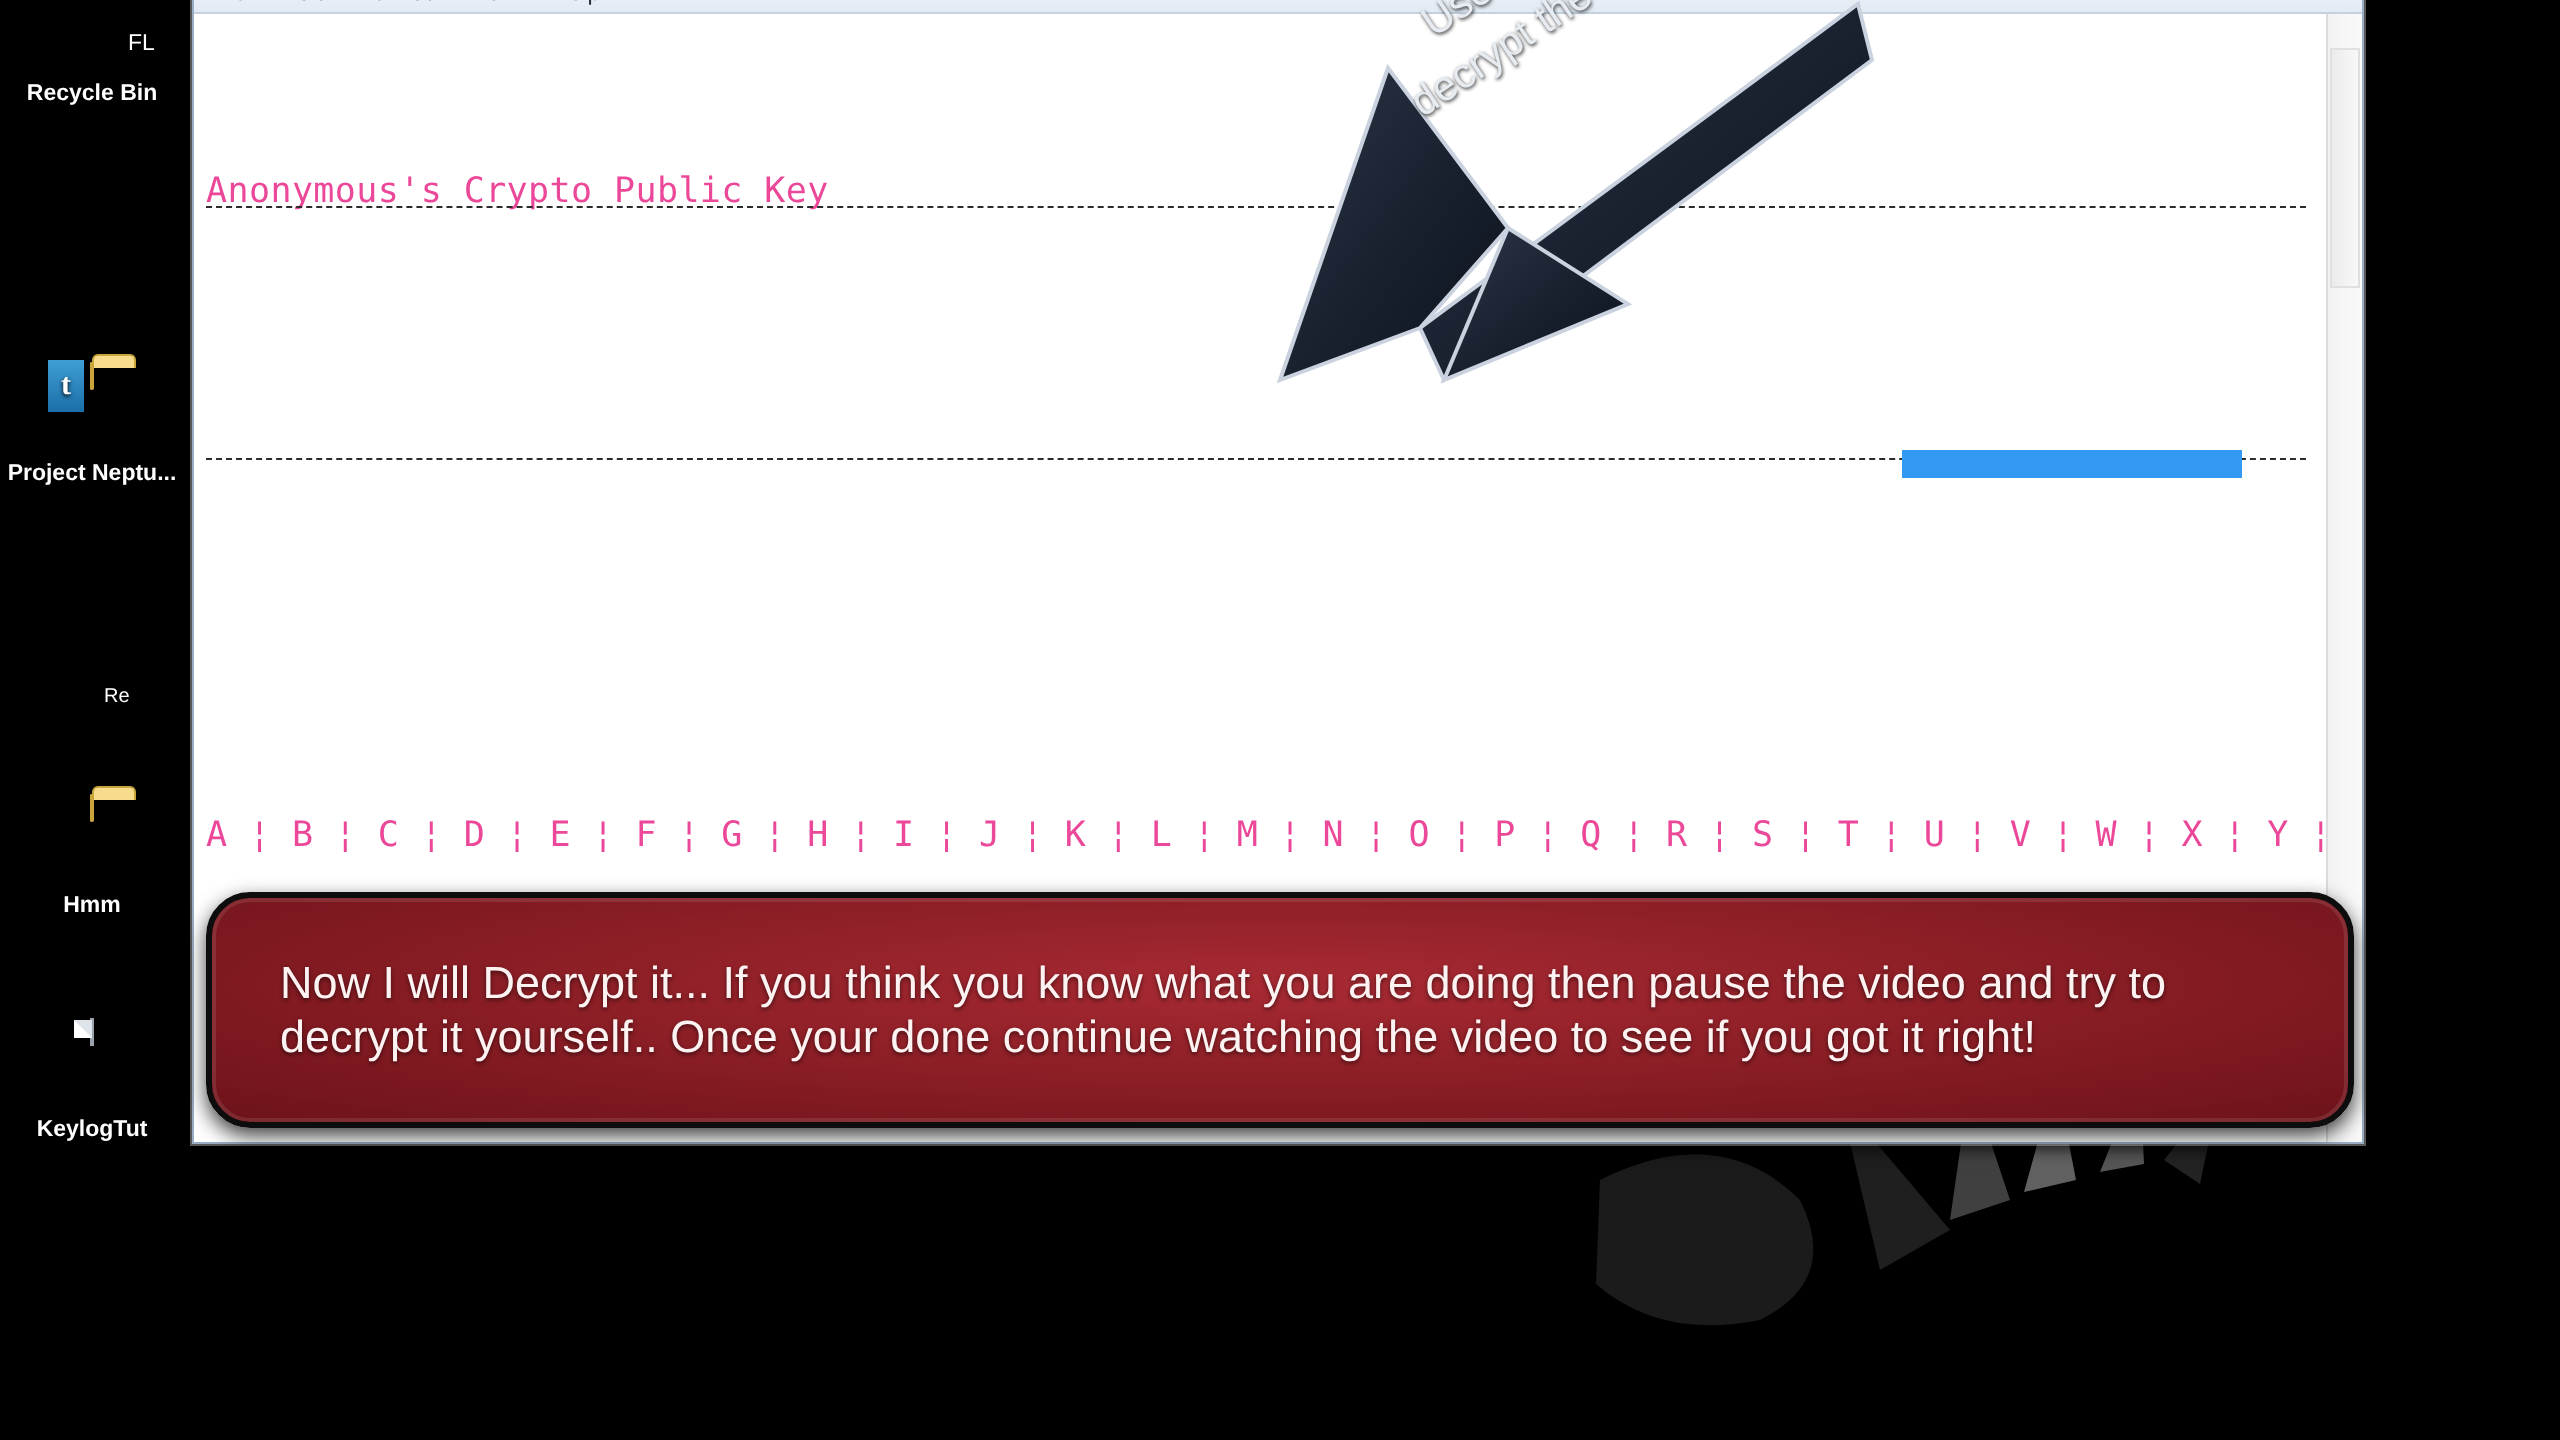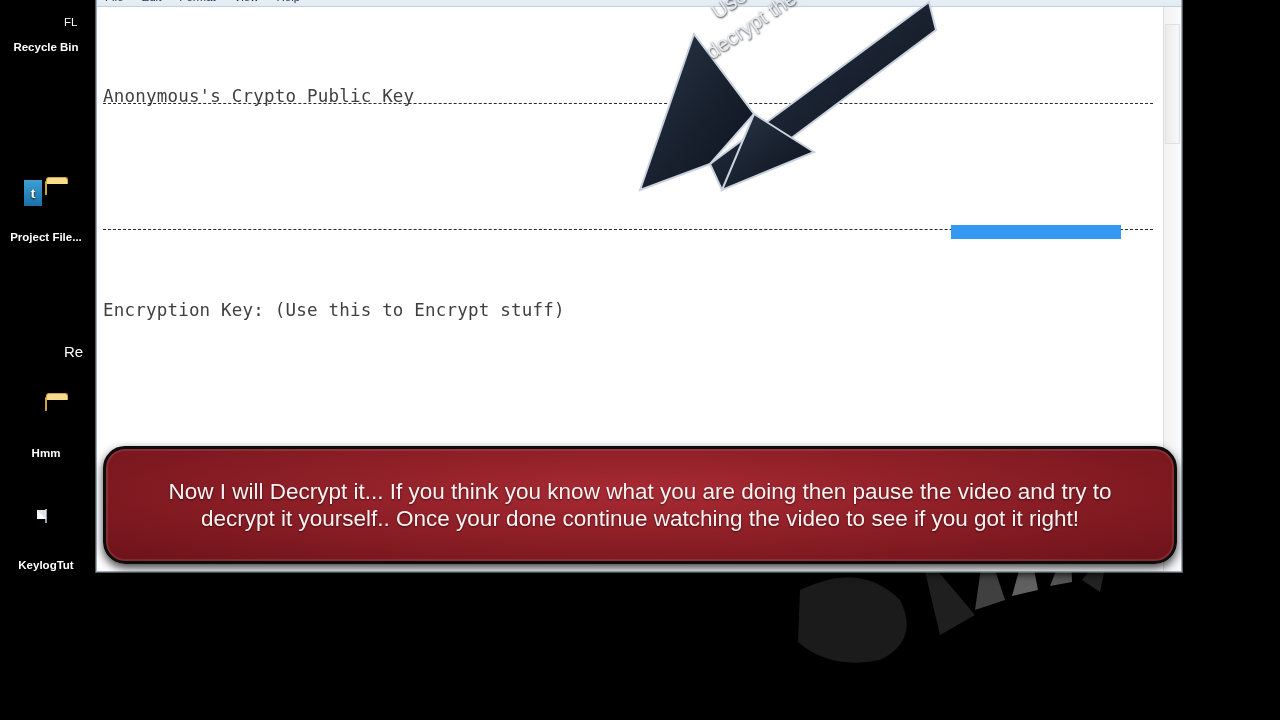--- a/index.html
+++ b/index.html
@@ -70,21 +70,21 @@
     border-bottom: 1px solid #c4d2e0; padding-left: 8px;
     display: flex; align-items: center; gap: 18px;
     font-size: 11.5px; color: #24303c;
   }
   .np-menubar span { cursor: default; }
   .np-body { position: absolute; top: 20px; left: 0; right: 0; bottom: 0; background: #fff; overflow: hidden; }
 
   .np-text {
     position: absolute; top: 0; left: 6px; right: 26px; bottom: 0;
     font-family: "DejaVu Sans Mono", "Liberation Mono", monospace;
-    font-size: 17.5px; line-height: 35.8px; color: #404040;
+    font-size: 17.5px; line-height: 35.8px; color: #ec4899;
     white-space: pre; letter-spacing: .2px;
   }
   .np-text .line { height: 35.8px; }
 
   
   .dash-row {
     position: absolute; left: 6px; right: 28px; height: 1px;
     border-top: 1.6px dashed #2b2b2b;
   }
   .dash-sel { position:absolute; background:#3399f3; }
@@ -111,21 +111,21 @@
   
   #banner {
     position: absolute; left: 103px; top: 446px; width: 1074px; height: 118px;
     border-radius: 22px;
     background: radial-gradient(ellipse at 50% 38%, #a82a33 0%, #8e1f27 45%, #6d1219 100%);
     border: 3px solid #0d0d0d;
     box-shadow: 0 0 0 2px rgba(255,255,255,.10) inset, 0 4px 10px rgba(0,0,0,.75);
     display: flex; align-items: center; justify-content: center;
   }
   #banner .txt {
-    color: #fdf2f2; font-size: 22.5px; line-height: 27.5px; text-align: center;
+    color: #fdf2f2; font-size: 22.5px; line-height: 27.5px; 
     width: 1000px; text-shadow: 0 1px 2px rgba(0,0,0,.55);
   }
 </style>
 </head>
 <body>
 
 <div id="screen">
 
   <svg class="wallpaper-figure" viewBox="0 0 420 190">
     <g fill="#2a2a2a" opacity="0.85">
@@ -141,53 +141,52 @@
   <div class="desk-icon" style="left:0;top:-8px;">
     <span class="glyph"><span class="ico-recycle"></span></span>
     <span class="cap">Recycle Bin</span>
   </div>
 
 
   <div class="desk-icon" style="left:0;top:182px;">
     <span class="glyph">
       <span class="ico-folder"><span class="tag">t</span></span>
     </span>
-    <span class="cap">Project File...</span>
+    <span class="cap">Project Neptu...</span>
   </div>
 
 
   <div class="desk-icon" style="left:0;top:398px;">
     <span class="glyph"><span class="ico-folder"></span></span>
     <span class="cap">Hmm</span>
   </div>
 
   <div class="desk-icon" style="left:0;top:510px;">
     <span class="glyph"><span class="ico-doc"></span></span>
     <span class="cap">KeylogTut</span>
   </div>
 
   <div style="position:absolute;left:64px;top:16px;color:#fff;font-size:11.5px;text-align:right;">FL</div>
-  <div style="position:absolute;left:64px;top:343px;color:#fff;font-size:15px;">Re</div>
+  <div style="position:absolute;left:52px;top:343px;color:#fff;font-size:10px;">Re</div>
 
   <div id="notepad">
 
     <div class="np-menubar">
       <span>File</span>
       <span>Edit</span>
       <span>Format</span>
       <span>View</span>
       <span>Help</span>
     </div>
 
     <div class="np-body">
 
       <div class="np-text">
         <div class="line">Anonymous's Crypto Public Key</div>
         <div class="line"></div>
-        <div class="line">Encryption Key: (Use this to Encrypt stuff)</div>
         <div class="line"></div>
         <div class="line">A ¦ B ¦ C ¦ D ¦ E ¦ F ¦ G ¦ H ¦ I ¦ J ¦ K ¦ L ¦ M ¦ N ¦ O ¦ P ¦ Q ¦ R ¦ S ¦ T ¦ U ¦ V ¦ W ¦ X ¦ Y ¦ Z</div>
         
         
         
         
         
         
         
         

